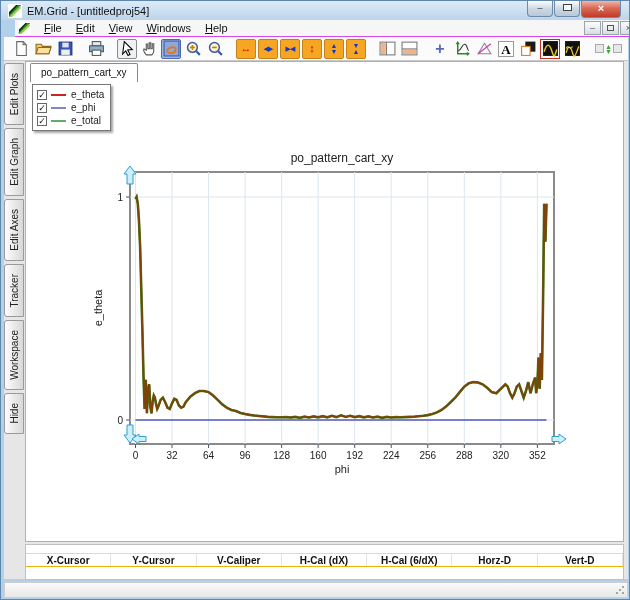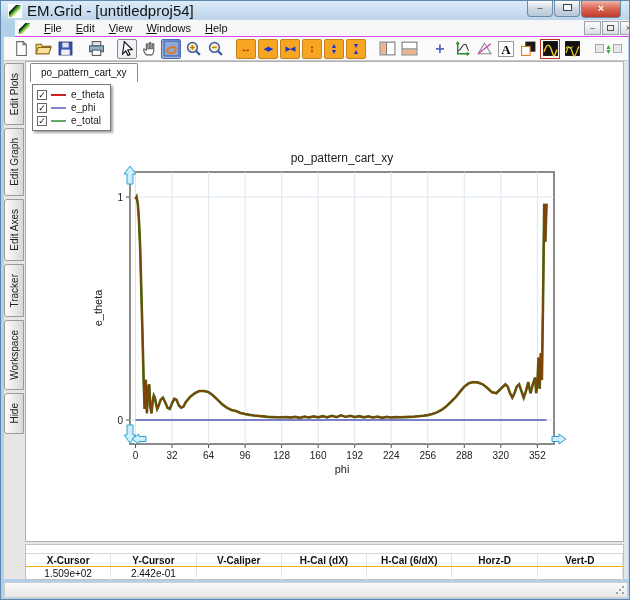--- a/index.html
+++ b/index.html
@@ -3,21 +3,21 @@
 <meta charset="utf-8">
 <style>
   * { margin:0; padding:0; box-sizing:border-box; }
   html,body { width:630px; height:600px; font-family:"Liberation Sans","DejaVu Sans",sans-serif; }
   #win { position:relative; width:630px; height:600px; background:#b3d0ea; overflow:hidden;
          border:1px solid #5e87ab; }
   
   #titlebar { position:absolute; left:0; top:0; width:100%; height:19px;
     background:linear-gradient(#dcebf9,#bcd4ea); display:flex; align-items:center; }
   #app-icon { width:14px; height:14px; margin:0 5px 0 7px; }
-  #win-title { font-size:15px; color:#111; }
+  #win-title { font-size:11px; color:#111; }
   #caption-btns { position:absolute; right:8px; top:0; display:flex; }
   .cap-btn { height:16px; border:1px solid #6d8aa8; border-top:none;
     border-radius:0 0 4px 4px; background:linear-gradient(#fdfdfd,#cdd8e4 50%,#b8c8d8);
     color:#333; font-size:9px; text-align:center; line-height:14px; margin-left:1px; }
   #btn-min { width:26px; } #btn-max { width:26px; }
   #btn-close { width:40px; background:linear-gradient(#f2b5a8,#d96a55 45%,#c03a28);
     color:#fff; font-weight:bold; font-size:11px; line-height:15px; height:17px; }
   #btn-max i { display:inline-block; width:9px; height:7px; border:1px solid #444; background:#f5f8fb; }
   
   #menubar { position:absolute; left:14px; top:19px; width:624px; height:17px;
@@ -380,28 +380,19 @@
   <div id="readout">
     <div class="ro-row hdr" id="ro-headers">
         <div class="ro-cell">X-Cursor</div>
         <div class="ro-cell">Y-Cursor</div>
         <div class="ro-cell">V-Caliper</div>
         <div class="ro-cell">H-Cal (dX)</div>
         <div class="ro-cell">H-Cal (6/dX)</div>
         <div class="ro-cell">Horz-D</div>
         <div class="ro-cell">Vert-D</div>
       </div>
-    <div class="ro-row" id="ro-values">
-        <div class="ro-cell">1.509e+02</div>
-        <div class="ro-cell">2.442e-01</div>
-        <div class="ro-cell"></div>
-        <div class="ro-cell"></div>
-        <div class="ro-cell"></div>
-        <div class="ro-cell"></div>
-        <div class="ro-cell"></div>
-      </div>
   </div>
 
   <div id="statusbar">
     <div id="grip"></div>
   </div>
 
 </div>
 
 </body></html>

